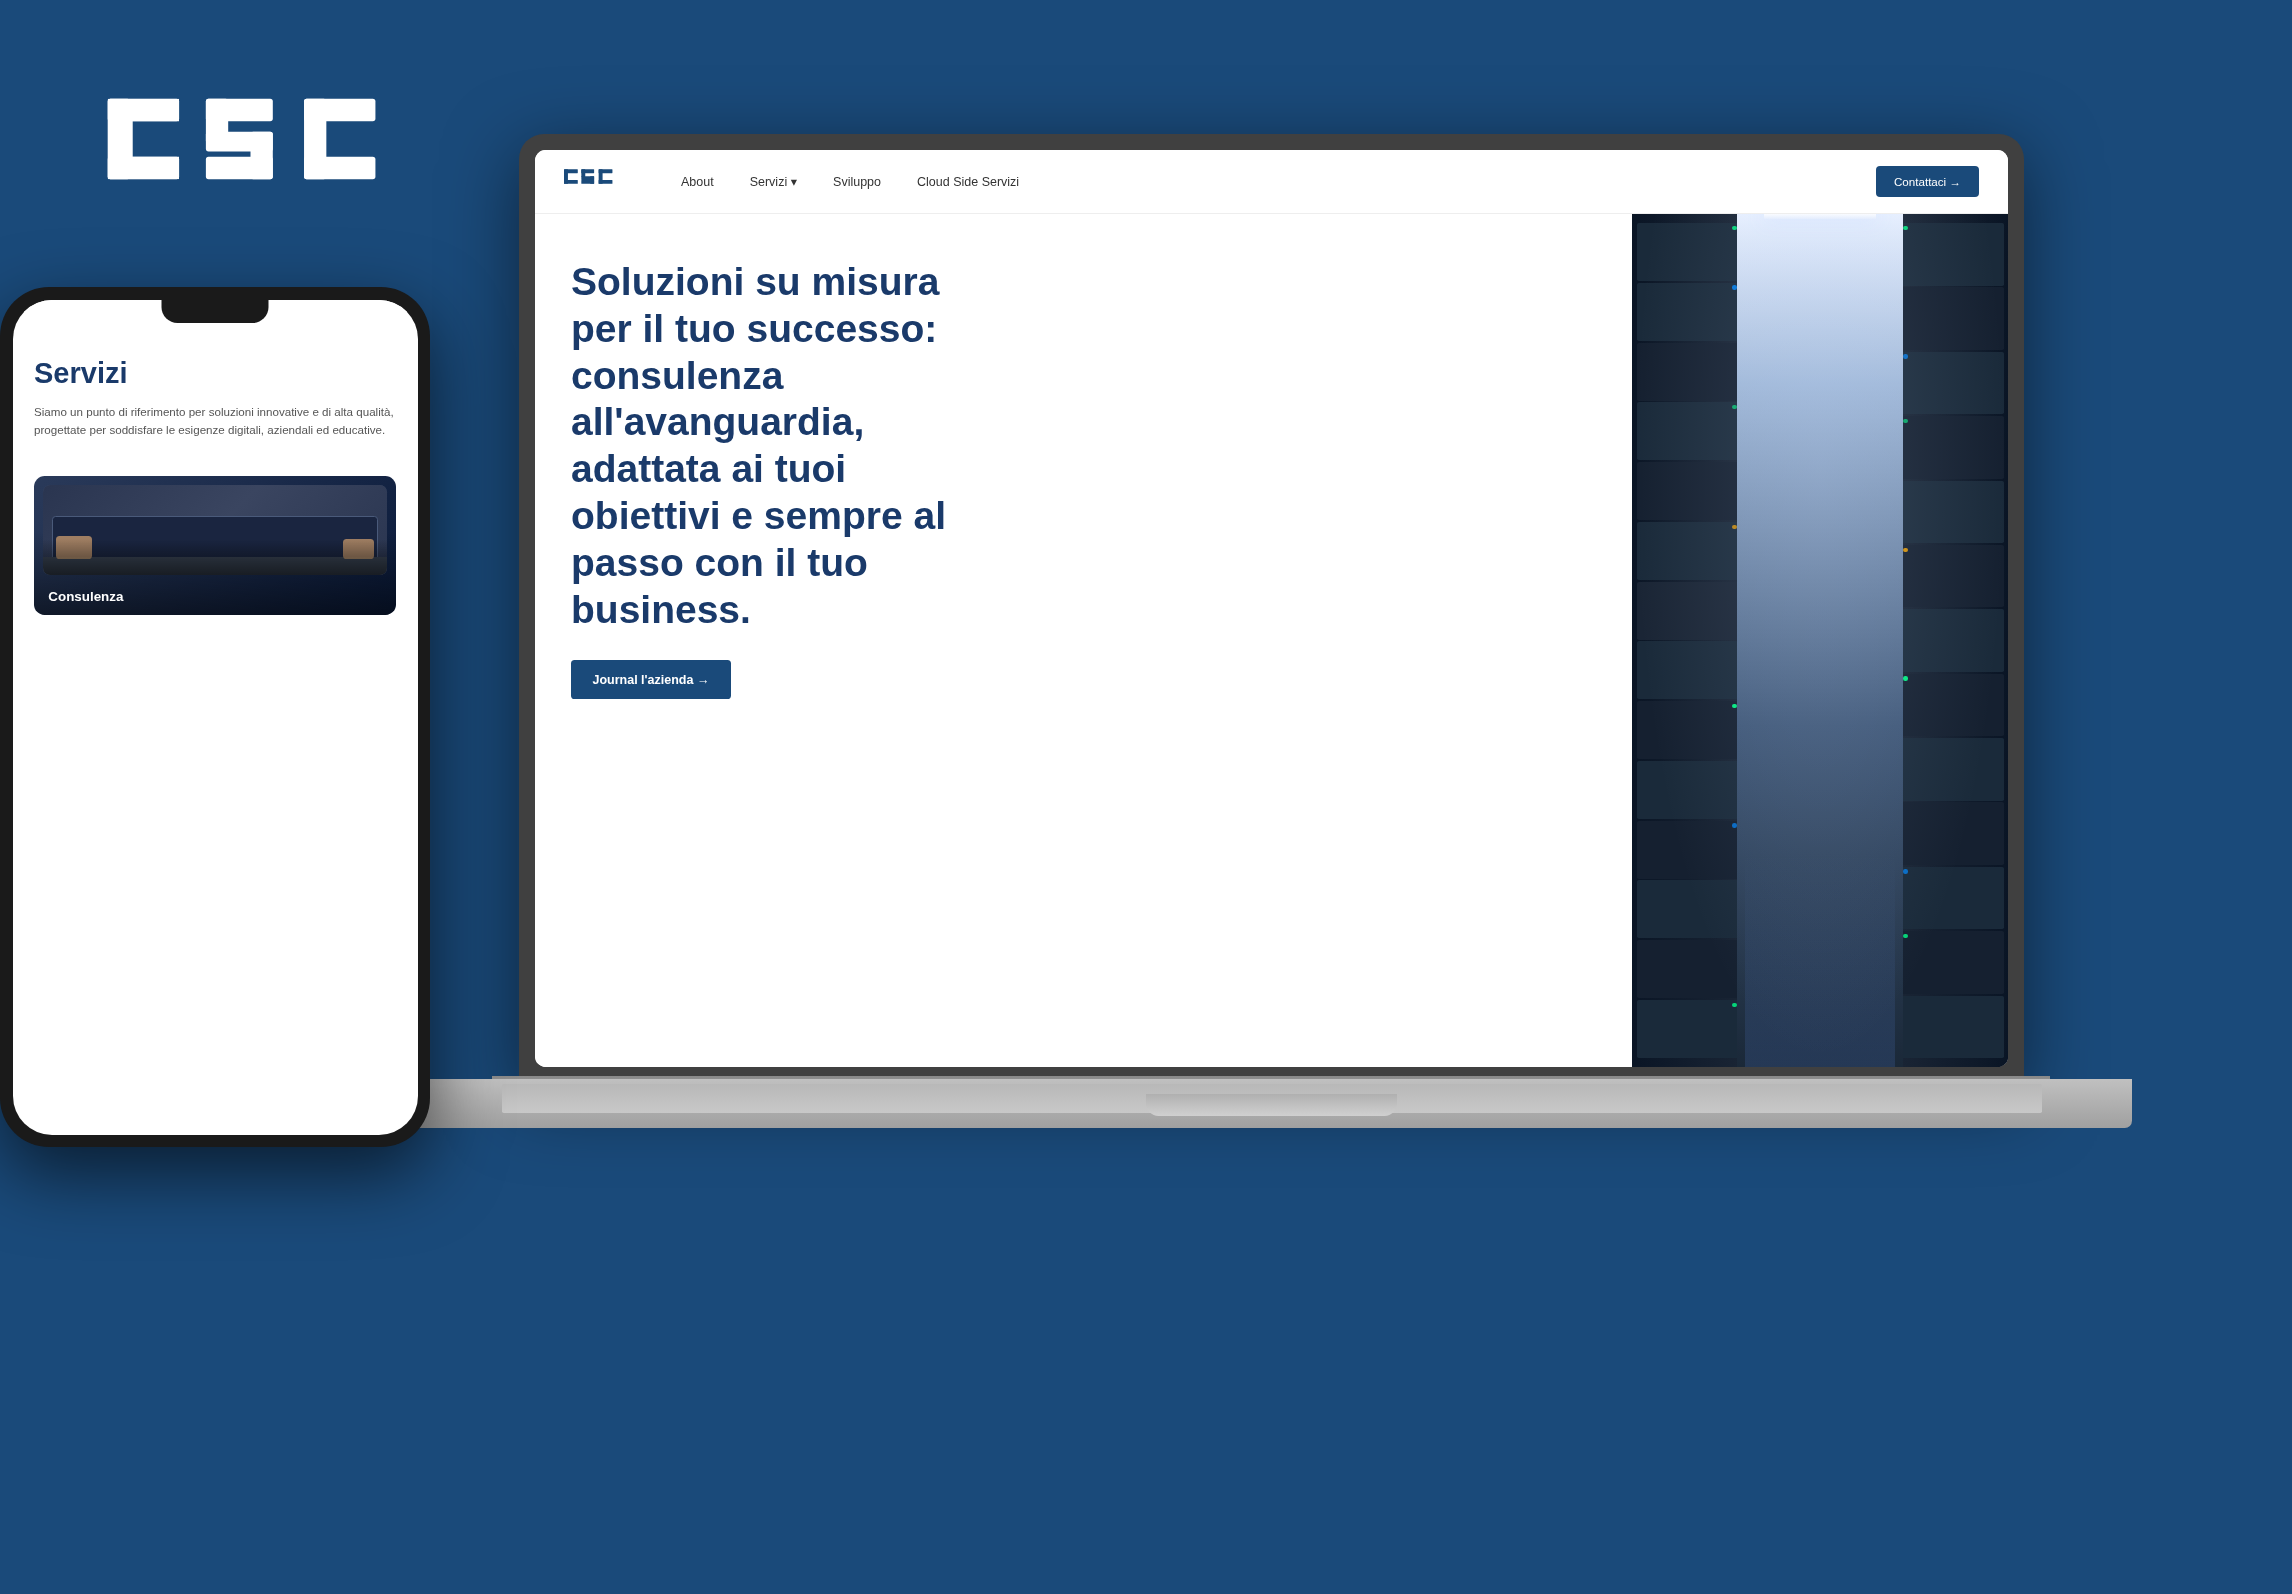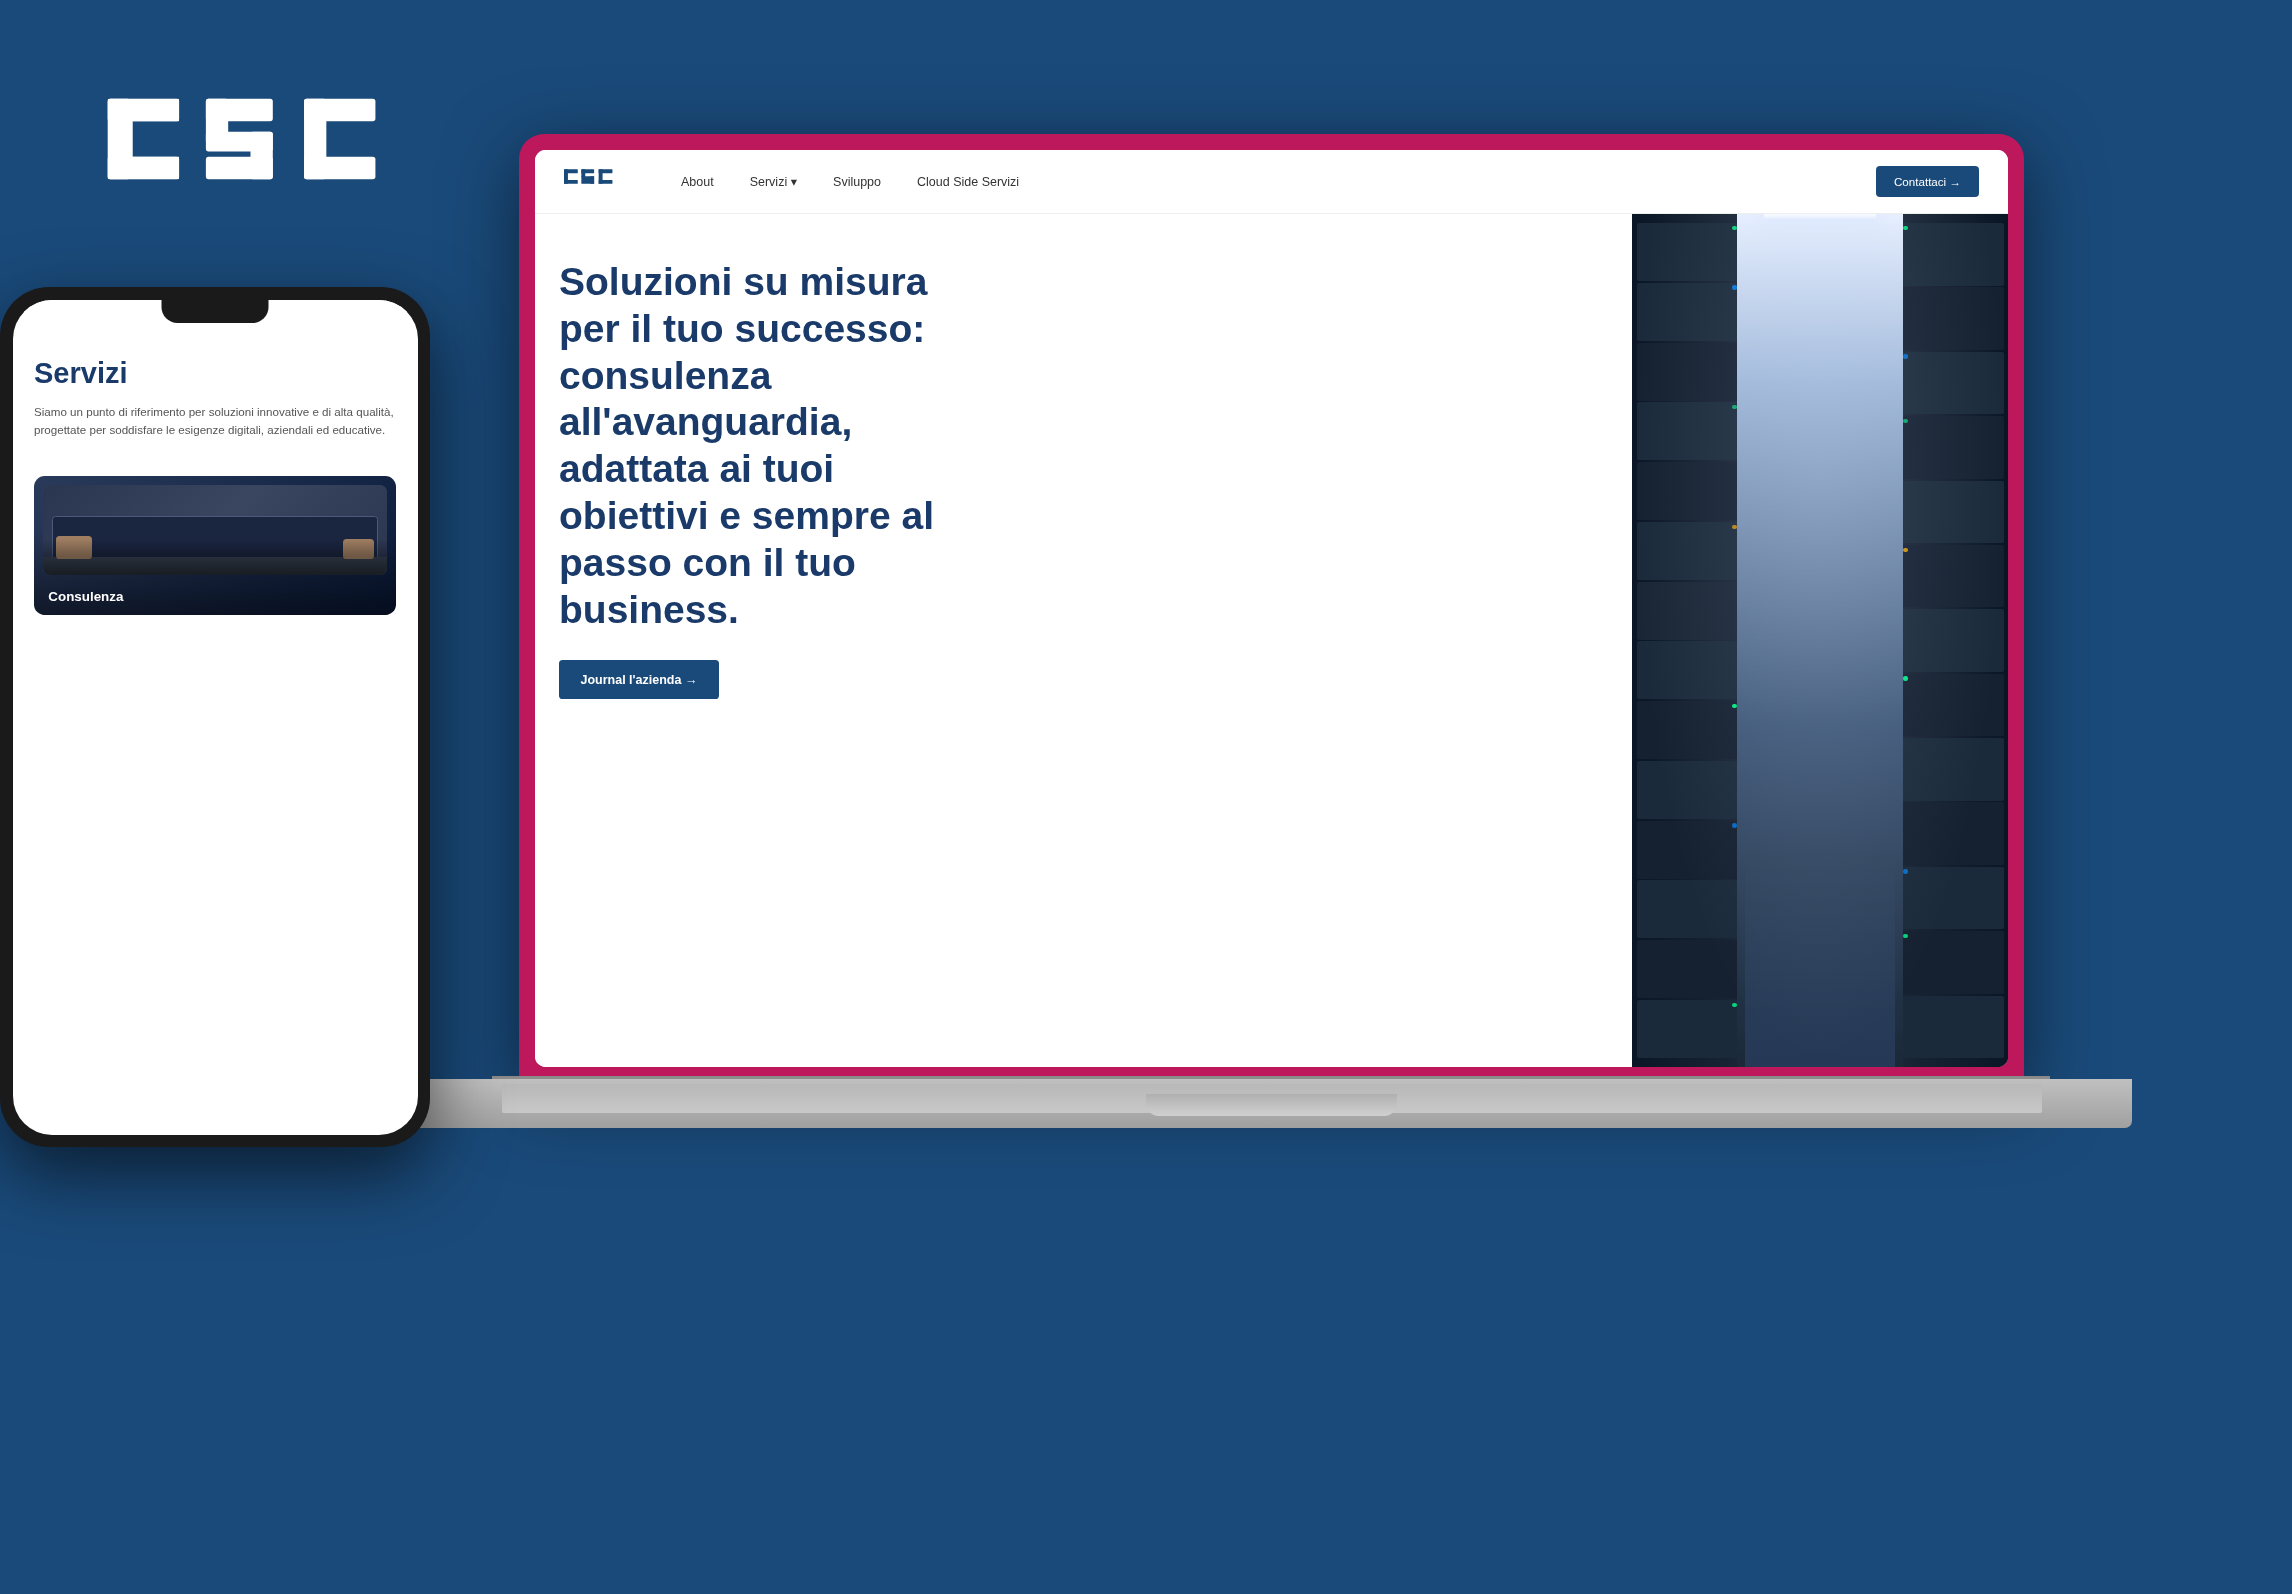--- a/index.html
+++ b/index.html
@@ -40,21 +40,21 @@
       height: 1254px;
     }
 
     
     .laptop-body {
       position: absolute;
       top: 0;
       left: 179px;
       width: 1505px;
       height: 949px;
-      background: #be185d;
+      background: #404040;
       border-radius: 25px 25px 0 0;
       padding: 16px;
       box-shadow: 0 18px 72px rgba(0,0,0,0.5);
     }
 
     .laptop-screen {
       width: 100%;
       height: 100%;
       background: white;
       border-radius: 10.7px;
@@ -142,21 +142,21 @@
     }
 
     .website-hero {
       display: flex;
       height: calc(100% - 64px);
       background: white;
     }
 
     .hero-left {
       flex: 1;
-      padding: 45px 24px;
+      padding: 45px 36px;
     }
 
     .hero-title {
       font-size: 39px;
       font-weight: 800;
       color: #1a3a6a;
       line-height: 1.2;
       margin-bottom: 27px;
     }
 

